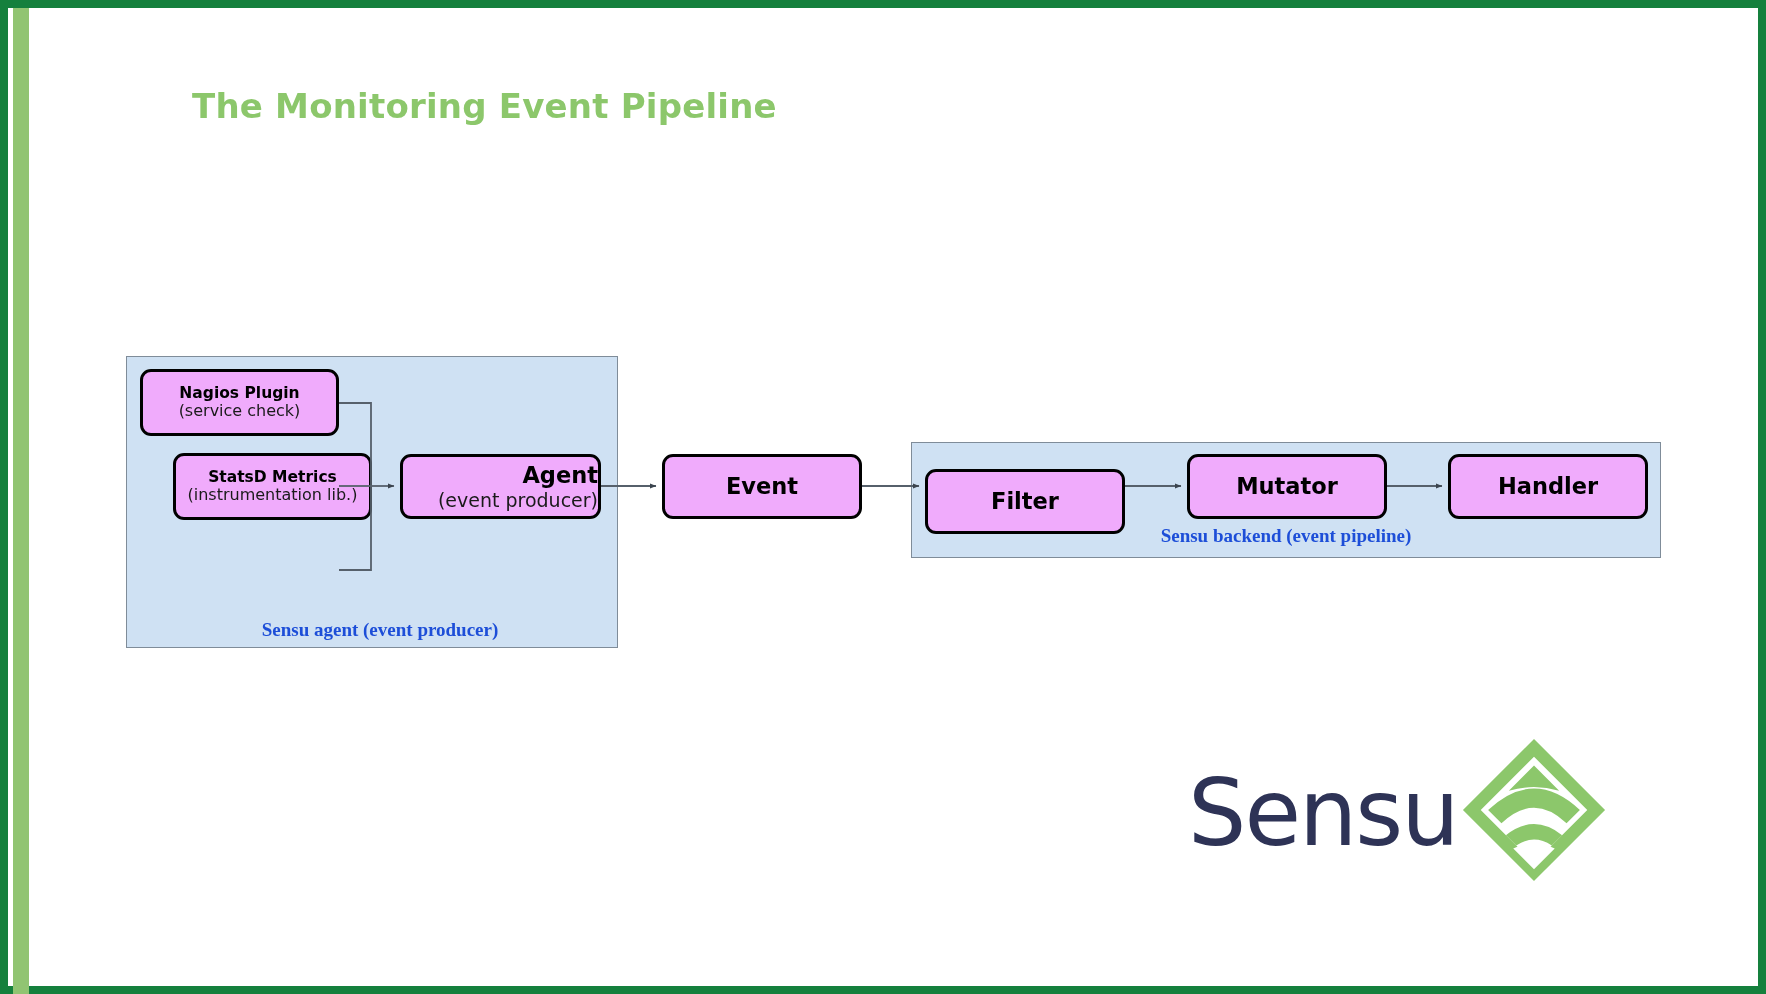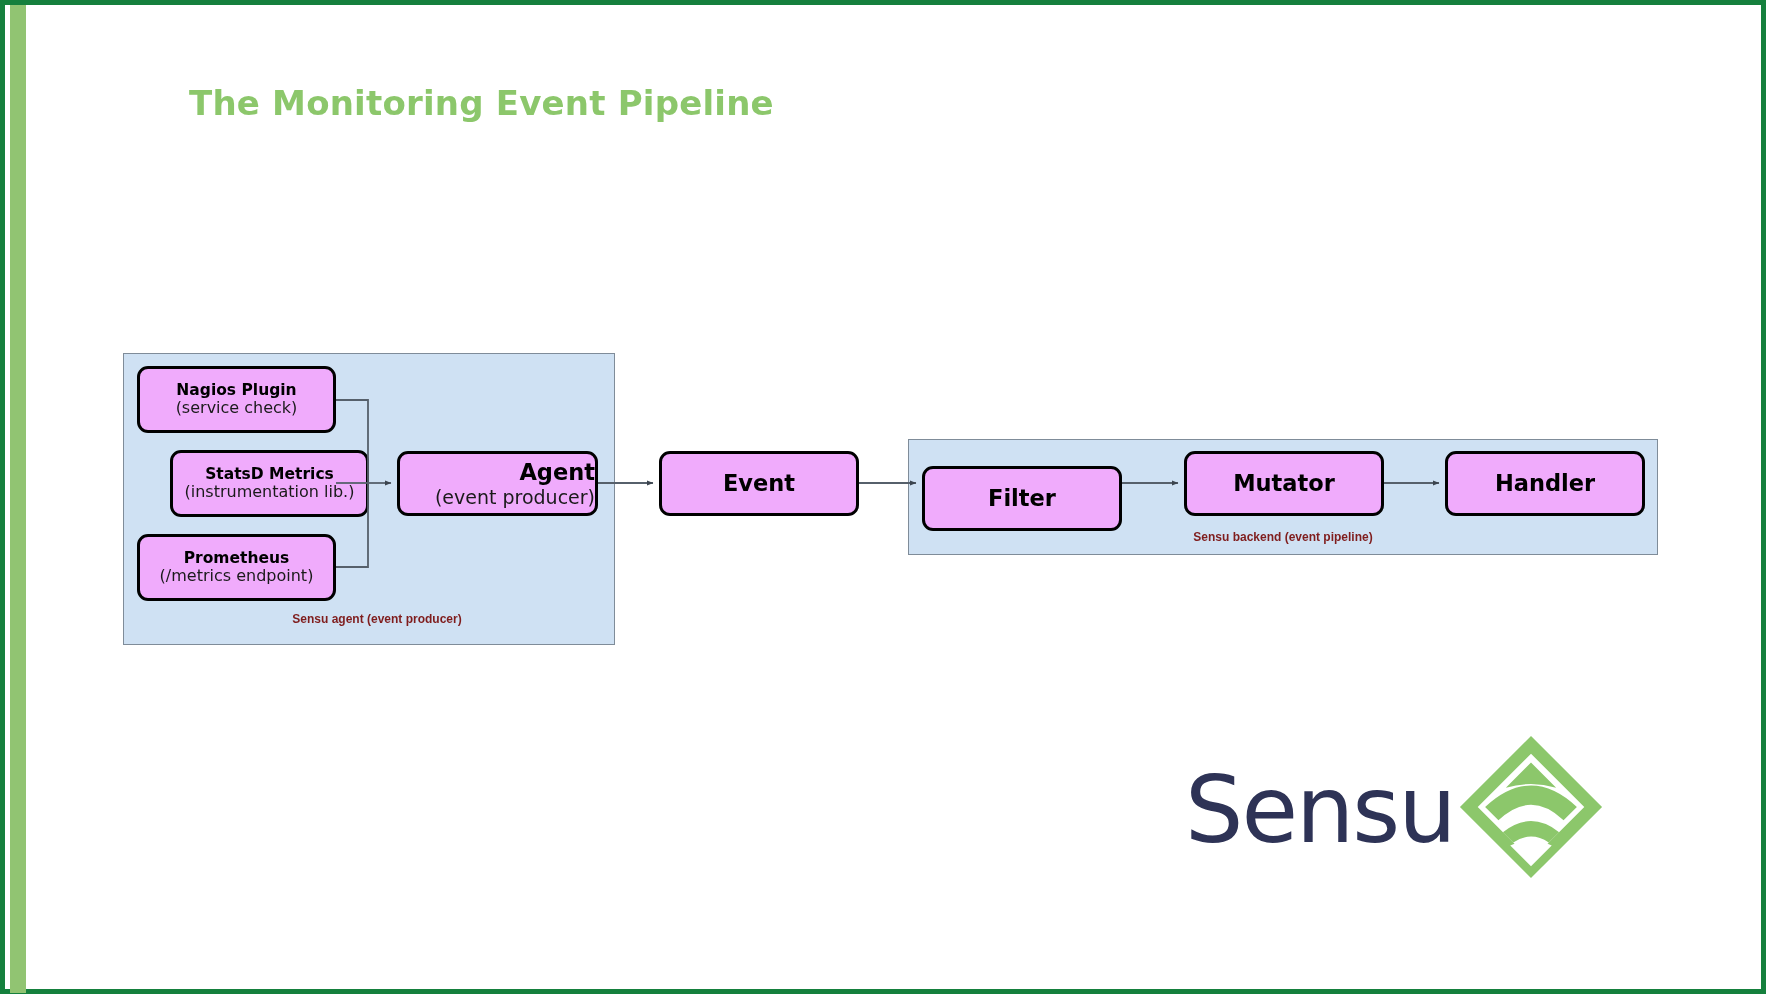--- a/index.html
+++ b/index.html
@@ -13,21 +13,21 @@
     font-family: "DejaVu Sans", sans-serif;
     overflow: hidden;
   }
 
   .slide {
     position: relative;
     width: 1766px;
     height: 994px;
     background: #ffffff;
     box-sizing: border-box;
-    border: 5px solid #15803d;
+    border: 8px solid #15803d;
   }
 
   
   .accent-bar {
     position: absolute;
     left: 5px;
     top: 0px;
     width: 16px;
     height: 988px;
     background: #91c472;
@@ -59,24 +59,24 @@
     position: absolute;
     background: #cfe1f3;
     border: 1.5px solid #7f8c99;
     box-sizing: border-box;
   }
   .group-label {
     position: absolute;
     left: 0;
     right: 0;
     text-align: center;
-    font-size: 12px;
+    font-size: 19px;
     font-weight: bold;
-    color: #7f1d1d;
-    font-family: Liberation Sans, sans-serif;
+    color: #1d4ed8;
+    font-family: Liberation Serif, serif;
     white-space: nowrap;
   }
 
   .node {
     position: absolute;
     background: #f0abfc;
     border: 3.2px solid #000000;
     border-radius: 11px;
     box-sizing: border-box;
     display: flex;
@@ -149,37 +149,33 @@
 
 <div class="slide">
 
   <div class="accent-bar"></div>
 
   <div class="slide-title">The Monitoring Event Pipeline</div>
 
   <div class="diagram">
 
     <div class="group-box" style="left:118px; top:348px; width:492px; height:292px;">
-      <div class="group-label" style="bottom:18px;padding-left:16px;">Sensu agent (event producer)</div>
+      <div class="group-label" style="bottom:6px;padding-left:16px;">Sensu agent (event producer)</div>
     </div>
 
     <div class="node small" style="left:132px; top:361px; width:199px; height:67px;">
       <div class="l1">Nagios Plugin</div>
       <div class="l2">(service check)</div>
     </div>
 
     <div class="node small" style="left:132px; top:445px; width:199px; height:67px;margin-left:33px;">
       <div class="l1">StatsD Metrics</div>
       <div class="l2">(instrumentation lib.)</div>
     </div>
 
-    <div class="node small" style="left:132px; top:529px; width:199px; height:67px;">
-      <div class="l1">Prometheus</div>
-      <div class="l2">(/metrics endpoint)</div>
-    </div>
 
     <div class="node big" style="left:392px; top:446px; width:201px; height:65px;align-items:flex-end;">
       <div class="l1">Agent</div>
       <div class="l2">(event producer)</div>
     </div>
 
     <div class="node plain" style="left:654px; top:446px; width:200px; height:65px;">
       <div class="l1">Event</div>
     </div>
 

